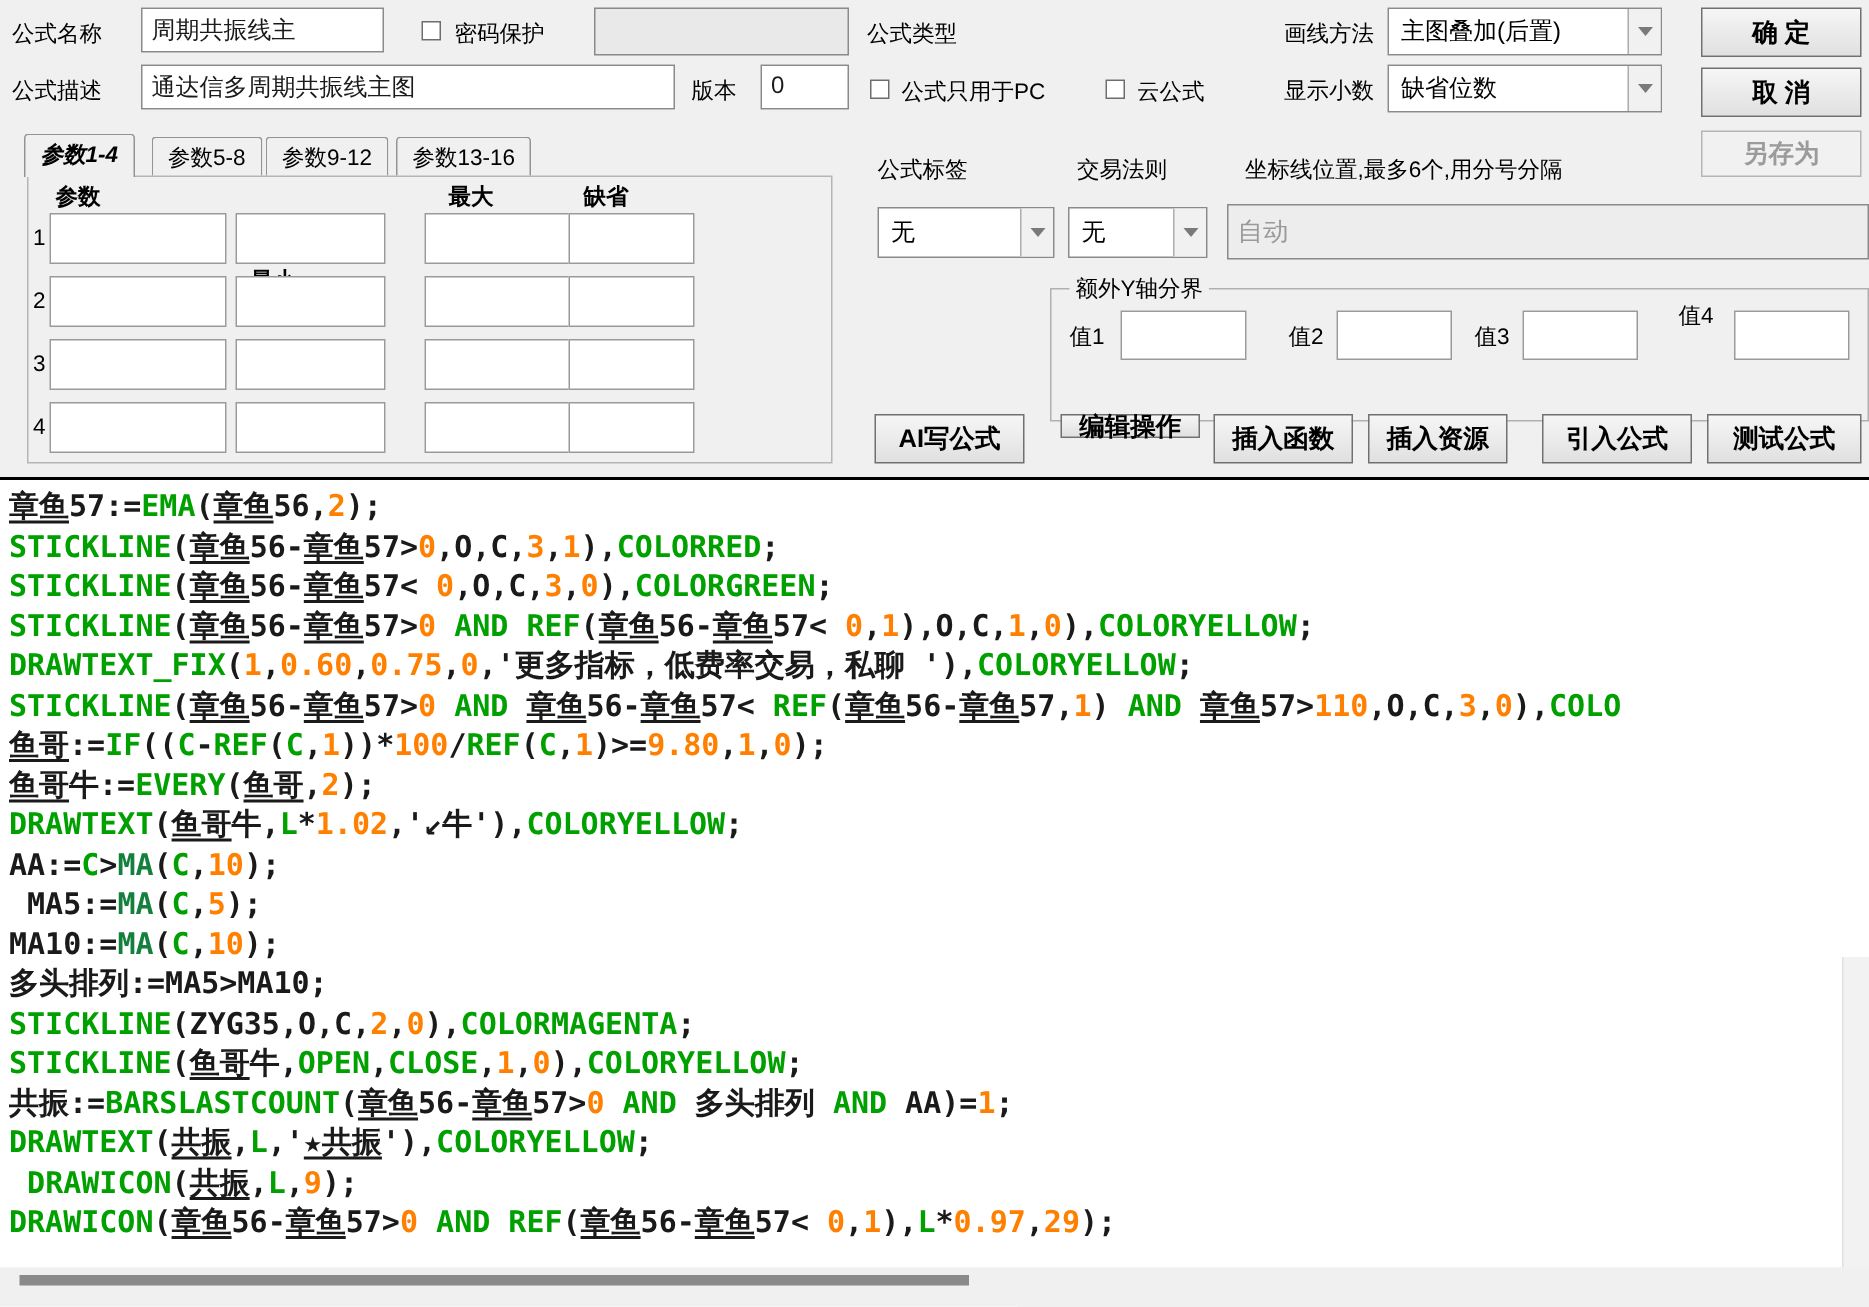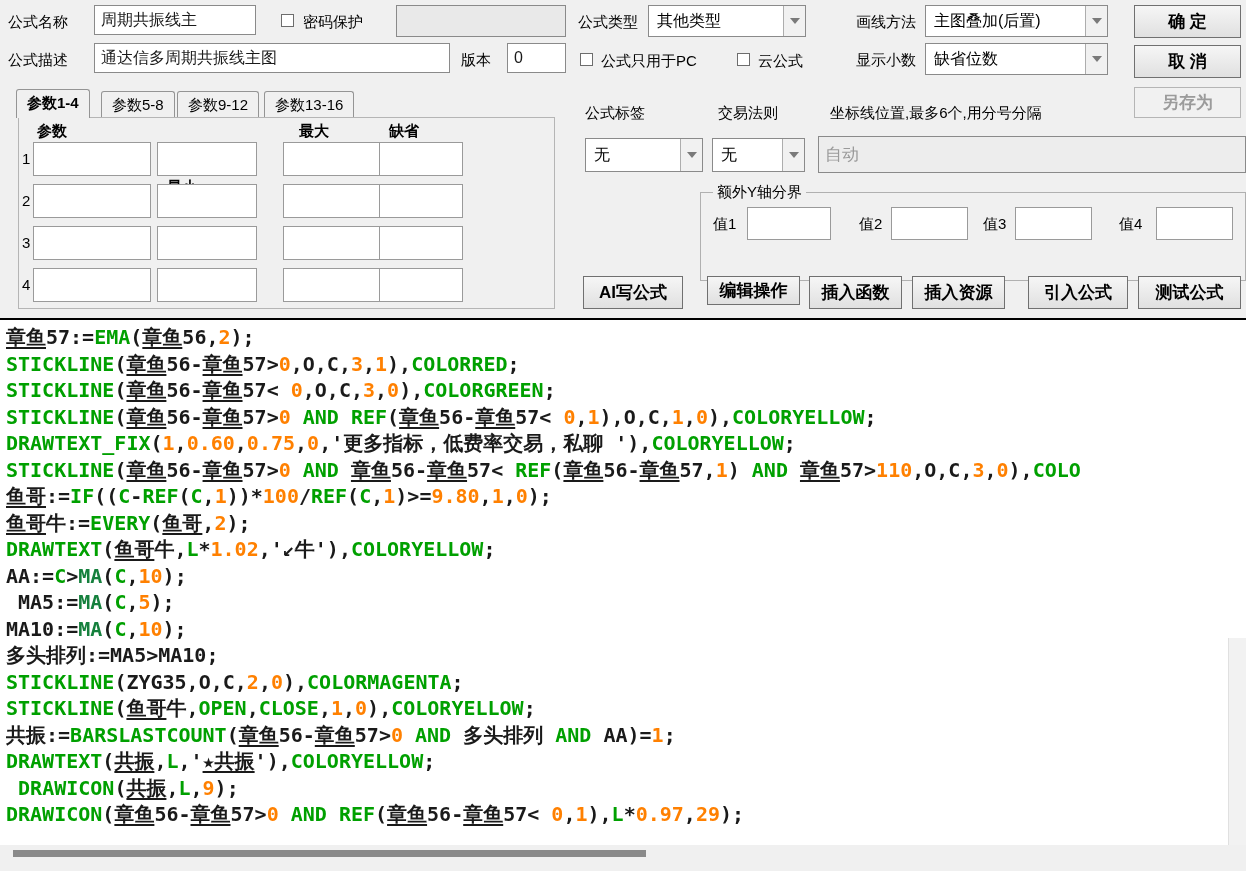--- a/index.html
+++ b/index.html
@@ -40,21 +40,21 @@
     display:flex;align-items:center;justify-content:center;white-space:nowrap;
     font-family:"Liberation Sans",sans-serif;
   }
   .btn.disabled{color:#9b9b9b;border-color:#b5b5b5;background:#f1f1f1;font-weight:bold;}
   
   .tab{
     position:absolute;height:27px;box-sizing:border-box;border:1px solid #949494;
     border-bottom:none;border-radius:3px 3px 0 0;background:#f0f0f0;
     font-size:15px;padding:4px 10px 0 10px;white-space:nowrap;
   }
-  .tab.active{font-weight:bold;height:29px;z-index:3;background:#f0f0f0;}
+  .tab.active{font-weight:bold;height:29px;z-index:3;background:#f0f0f0;font-style:italic;}
   .panel{
     position:absolute;border:1px solid #b5b5b5;box-sizing:border-box;background:#f0f0f0;
   }
   .pinput{
     position:absolute;border:1px solid #9a9a9a;background:#fff;height:34px;
     box-sizing:border-box;outline:none;font-size:16px;padding:0 5px;
     font-family:"Liberation Sans",sans-serif;
   }
   .fieldset{
     position:absolute;border:1px solid #b0b0b0;box-sizing:border-box;
@@ -93,26 +93,20 @@
 
 <div class="abs" style="left:0;top:0;width:1246px;height:318px;">
 
   <div class="lbl" style="left:8px;top:13px;">公式名称</div>
   <input class="tinput" style="left: 94px; top: 5px; width: 162px; height: 30px;" value="周期共振线主">
   <span class="cb" style="left:281px;top:14px;"></span>
   <div class="lbl" style="left:303px;top:13px;">密码保护</div>
   <input class="tinput disabled" style="left: 396px; top: 5px; width: 170px; height: 32px;" disabled="">
 
   <div class="lbl" style="left:578px;top:13px;">公式类型</div>
-  <div class="combo" style="left:648px;top:5px;width:158px;height:32px;">
-    <span class="val">其他类型</span>
-    <span class="arrowbox">
-        <span class="tri"></span>
-      </span>
-  </div>
 
   <div class="lbl" style="left:856px;top:13px;">画线方法</div>
   <div class="combo" style="left:925px;top:5px;width:183px;height:32px;">
     <span class="val">主图叠加(后置)</span>
     <span class="arrowbox">
         <span class="tri"></span>
       </span>
   </div>
 
   <div class="btn" style="left:1134px;top:5px;width:107px;height:33px;">确 定</div>
@@ -193,26 +187,26 @@
   <input class="tinput graytext" style="left: 818px; top: 136px; width: 428px; height: 37px; font-size: 17px;" value="自动">
 
   <div class="fieldset" style="left:700px;top:192px;width:546px;height:89px;">
     <div class="legend">额外Y轴分界</div>
     <div class="lbl" style="left:12px;top:22px;">值1</div>
     <input class="pinput" style="left: 46px; top: 14px; width: 84px; height: 33px;">
     <div class="lbl" style="left:158px;top:22px;">值2</div>
     <input class="pinput" style="left: 190px; top: 14px; width: 77px; height: 33px;">
     <div class="lbl" style="left:282px;top:22px;">值3</div>
     <input class="pinput" style="left: 314px; top: 14px; width: 77px; height: 33px;">
-    <div class="lbl" style="left:418px;top:22px;">值4</div>
+    <div class="lbl" style="left:418px;top:8px;">值4</div>
     <input class="pinput" style="left: 455px; top: 14px; width: 77px; height: 33px;">
   </div>
 
   <div class="btn" style="left:583px;top:276px;width:100px;height:33px;">AI写公式</div>
-  <div class="btn" style="left:707px;top:276px;width:93px;height:29px;">编辑操作</div>
+  <div class="btn" style="left:707px;top:276px;width:93px;height:16px;">编辑操作</div>
   <div class="btn" style="left:809px;top:276px;width:93px;height:33px;">插入函数</div>
   <div class="btn" style="left:912px;top:276px;width:93px;height:33px;">插入资源</div>
   <div class="btn" style="left:1028px;top:276px;width:100px;height:33px;">引入公式</div>
   <div class="btn" style="left:1138px;top:276px;width:103px;height:33px;">测试公式</div>
 </div>
 
 <div class="code-area">
   <div class="code-lines" id="code-lines"><div class="code-line"><span class="u">章鱼</span><span class="k">57:=</span><span class="g">EMA</span><span class="k">(</span><span class="u">章鱼</span><span class="k">56,</span><span class="o">2</span><span class="k">);</span></div><div class="code-line"><span class="g">STICKLINE</span><span class="k">(</span><span class="u">章鱼</span><span class="k">56-</span><span class="u">章鱼</span><span class="k">57&gt;</span><span class="o">0</span><span class="k">,O,C,</span><span class="o">3</span><span class="k">,</span><span class="o">1</span><span class="k">),</span><span class="g">COLORRED</span><span class="k">;</span></div><div class="code-line"><span class="g">STICKLINE</span><span class="k">(</span><span class="u">章鱼</span><span class="k">56-</span><span class="u">章鱼</span><span class="k">57&lt; </span><span class="o">0</span><span class="k">,O,C,</span><span class="o">3</span><span class="k">,</span><span class="o">0</span><span class="k">),</span><span class="g">COLORGREEN</span><span class="k">;</span></div><div class="code-line"><span class="g">STICKLINE</span><span class="k">(</span><span class="u">章鱼</span><span class="k">56-</span><span class="u">章鱼</span><span class="k">57&gt;</span><span class="o">0</span><span class="k"> </span><span class="g">AND</span><span class="k"> </span><span class="g">REF</span><span class="k">(</span><span class="u">章鱼</span><span class="k">56-</span><span class="u">章鱼</span><span class="k">57&lt; </span><span class="o">0</span><span class="k">,</span><span class="o">1</span><span class="k">),O,C,</span><span class="o">1</span><span class="k">,</span><span class="o">0</span><span class="k">),</span><span class="g">COLORYELLOW</span><span class="k">;</span></div><div class="code-line"><span class="g">DRAWTEXT_FIX</span><span class="k">(</span><span class="o">1</span><span class="k">,</span><span class="o">0.60</span><span class="k">,</span><span class="o">0.75</span><span class="k">,</span><span class="o">0</span><span class="k">,'更多指标，低费率交易，私聊 '),</span><span class="g">COLORYELLOW</span><span class="k">;</span></div><div class="code-line"><span class="g">STICKLINE</span><span class="k">(</span><span class="u">章鱼</span><span class="k">56-</span><span class="u">章鱼</span><span class="k">57&gt;</span><span class="o">0</span><span class="k"> </span><span class="g">AND</span><span class="k"> </span><span class="u">章鱼</span><span class="k">56-</span><span class="u">章鱼</span><span class="k">57&lt; </span><span class="g">REF</span><span class="k">(</span><span class="u">章鱼</span><span class="k">56-</span><span class="u">章鱼</span><span class="k">57,</span><span class="o">1</span><span class="k">) </span><span class="g">AND</span><span class="k"> </span><span class="u">章鱼</span><span class="k">57&gt;</span><span class="o">110</span><span class="k">,O,C,</span><span class="o">3</span><span class="k">,</span><span class="o">0</span><span class="k">),</span><span class="g">COLO</span></div><div class="code-line"><span class="u">鱼哥</span><span class="k">:=</span><span class="g">IF</span><span class="k">((</span><span class="g">C</span><span class="k">-</span><span class="g">REF</span><span class="k">(</span><span class="g">C</span><span class="k">,</span><span class="o">1</span><span class="k">))*</span><span class="o">100</span><span class="k">/</span><span class="g">REF</span><span class="k">(</span><span class="g">C</span><span class="k">,</span><span class="o">1</span><span class="k">)&gt;=</span><span class="o">9.80</span><span class="k">,</span><span class="o">1</span><span class="k">,</span><span class="o">0</span><span class="k">);</span></div><div class="code-line"><span class="u">鱼哥</span><span class="k">牛:=</span><span class="g">EVERY</span><span class="k">(</span><span class="u">鱼哥</span><span class="k">,</span><span class="o">2</span><span class="k">);</span></div><div class="code-line"><span class="g">DRAWTEXT</span><span class="k">(</span><span class="u">鱼哥</span><span class="k">牛,</span><span class="g">L</span><span class="k">*</span><span class="o">1.02</span><span class="k">,'↙牛'),</span><span class="g">COLORYELLOW</span><span class="k">;</span></div><div class="code-line"><span class="k">AA:=</span><span class="g">C</span><span class="k">&gt;</span><span class="b">MA</span><span class="k">(</span><span class="g">C</span><span class="k">,</span><span class="o">10</span><span class="k">);</span></div><div class="code-line"><span class="k"> MA5:=</span><span class="b">MA</span><span class="k">(</span><span class="g">C</span><span class="k">,</span><span class="o">5</span><span class="k">);</span></div><div class="code-line"><span class="k">MA10:=</span><span class="b">MA</span><span class="k">(</span><span class="g">C</span><span class="k">,</span><span class="o">10</span><span class="k">);</span></div><div class="code-line"><span class="k">多头排列:=MA5&gt;MA10;</span></div><div class="code-line"><span class="g">STICKLINE</span><span class="k">(ZYG35,O,C,</span><span class="o">2</span><span class="k">,</span><span class="o">0</span><span class="k">),</span><span class="g">COLORMAGENTA</span><span class="k">;</span></div><div class="code-line"><span class="g">STICKLINE</span><span class="k">(</span><span class="u">鱼哥</span><span class="k">牛,</span><span class="g">OPEN</span><span class="k">,</span><span class="g">CLOSE</span><span class="k">,</span><span class="o">1</span><span class="k">,</span><span class="o">0</span><span class="k">),</span><span class="g">COLORYELLOW</span><span class="k">;</span></div><div class="code-line"><span class="k">共振:=</span><span class="g">BARSLASTCOUNT</span><span class="k">(</span><span class="u">章鱼</span><span class="k">56-</span><span class="u">章鱼</span><span class="k">57&gt;</span><span class="o">0</span><span class="k"> </span><span class="g">AND</span><span class="k"> 多头排列 </span><span class="g">AND</span><span class="k"> AA)=</span><span class="o">1</span><span class="k">;</span></div><div class="code-line"><span class="g">DRAWTEXT</span><span class="k">(</span><span class="u">共振</span><span class="k">,</span><span class="g">L</span><span class="k">,'</span><span class="u">★共振</span><span class="k">'),</span><span class="g">COLORYELLOW</span><span class="k">;</span></div><div class="code-line"><span class="k"> </span><span class="g">DRAWICON</span><span class="k">(</span><span class="u">共振</span><span class="k">,</span><span class="g">L</span><span class="k">,</span><span class="o">9</span><span class="k">);</span></div><div class="code-line"><span class="g">DRAWICON</span><span class="k">(</span><span class="u">章鱼</span><span class="k">56-</span><span class="u">章鱼</span><span class="k">57&gt;</span><span class="o">0</span><span class="k"> </span><span class="g">AND</span><span class="k"> </span><span class="g">REF</span><span class="k">(</span><span class="u">章鱼</span><span class="k">56-</span><span class="u">章鱼</span><span class="k">57&lt; </span><span class="o">0</span><span class="k">,</span><span class="o">1</span><span class="k">),</span><span class="g">L</span><span class="k">*</span><span class="o">0.97</span><span class="k">,</span><span class="o">29</span><span class="k">);</span></div></div>
 
   <div class="vscroll">

